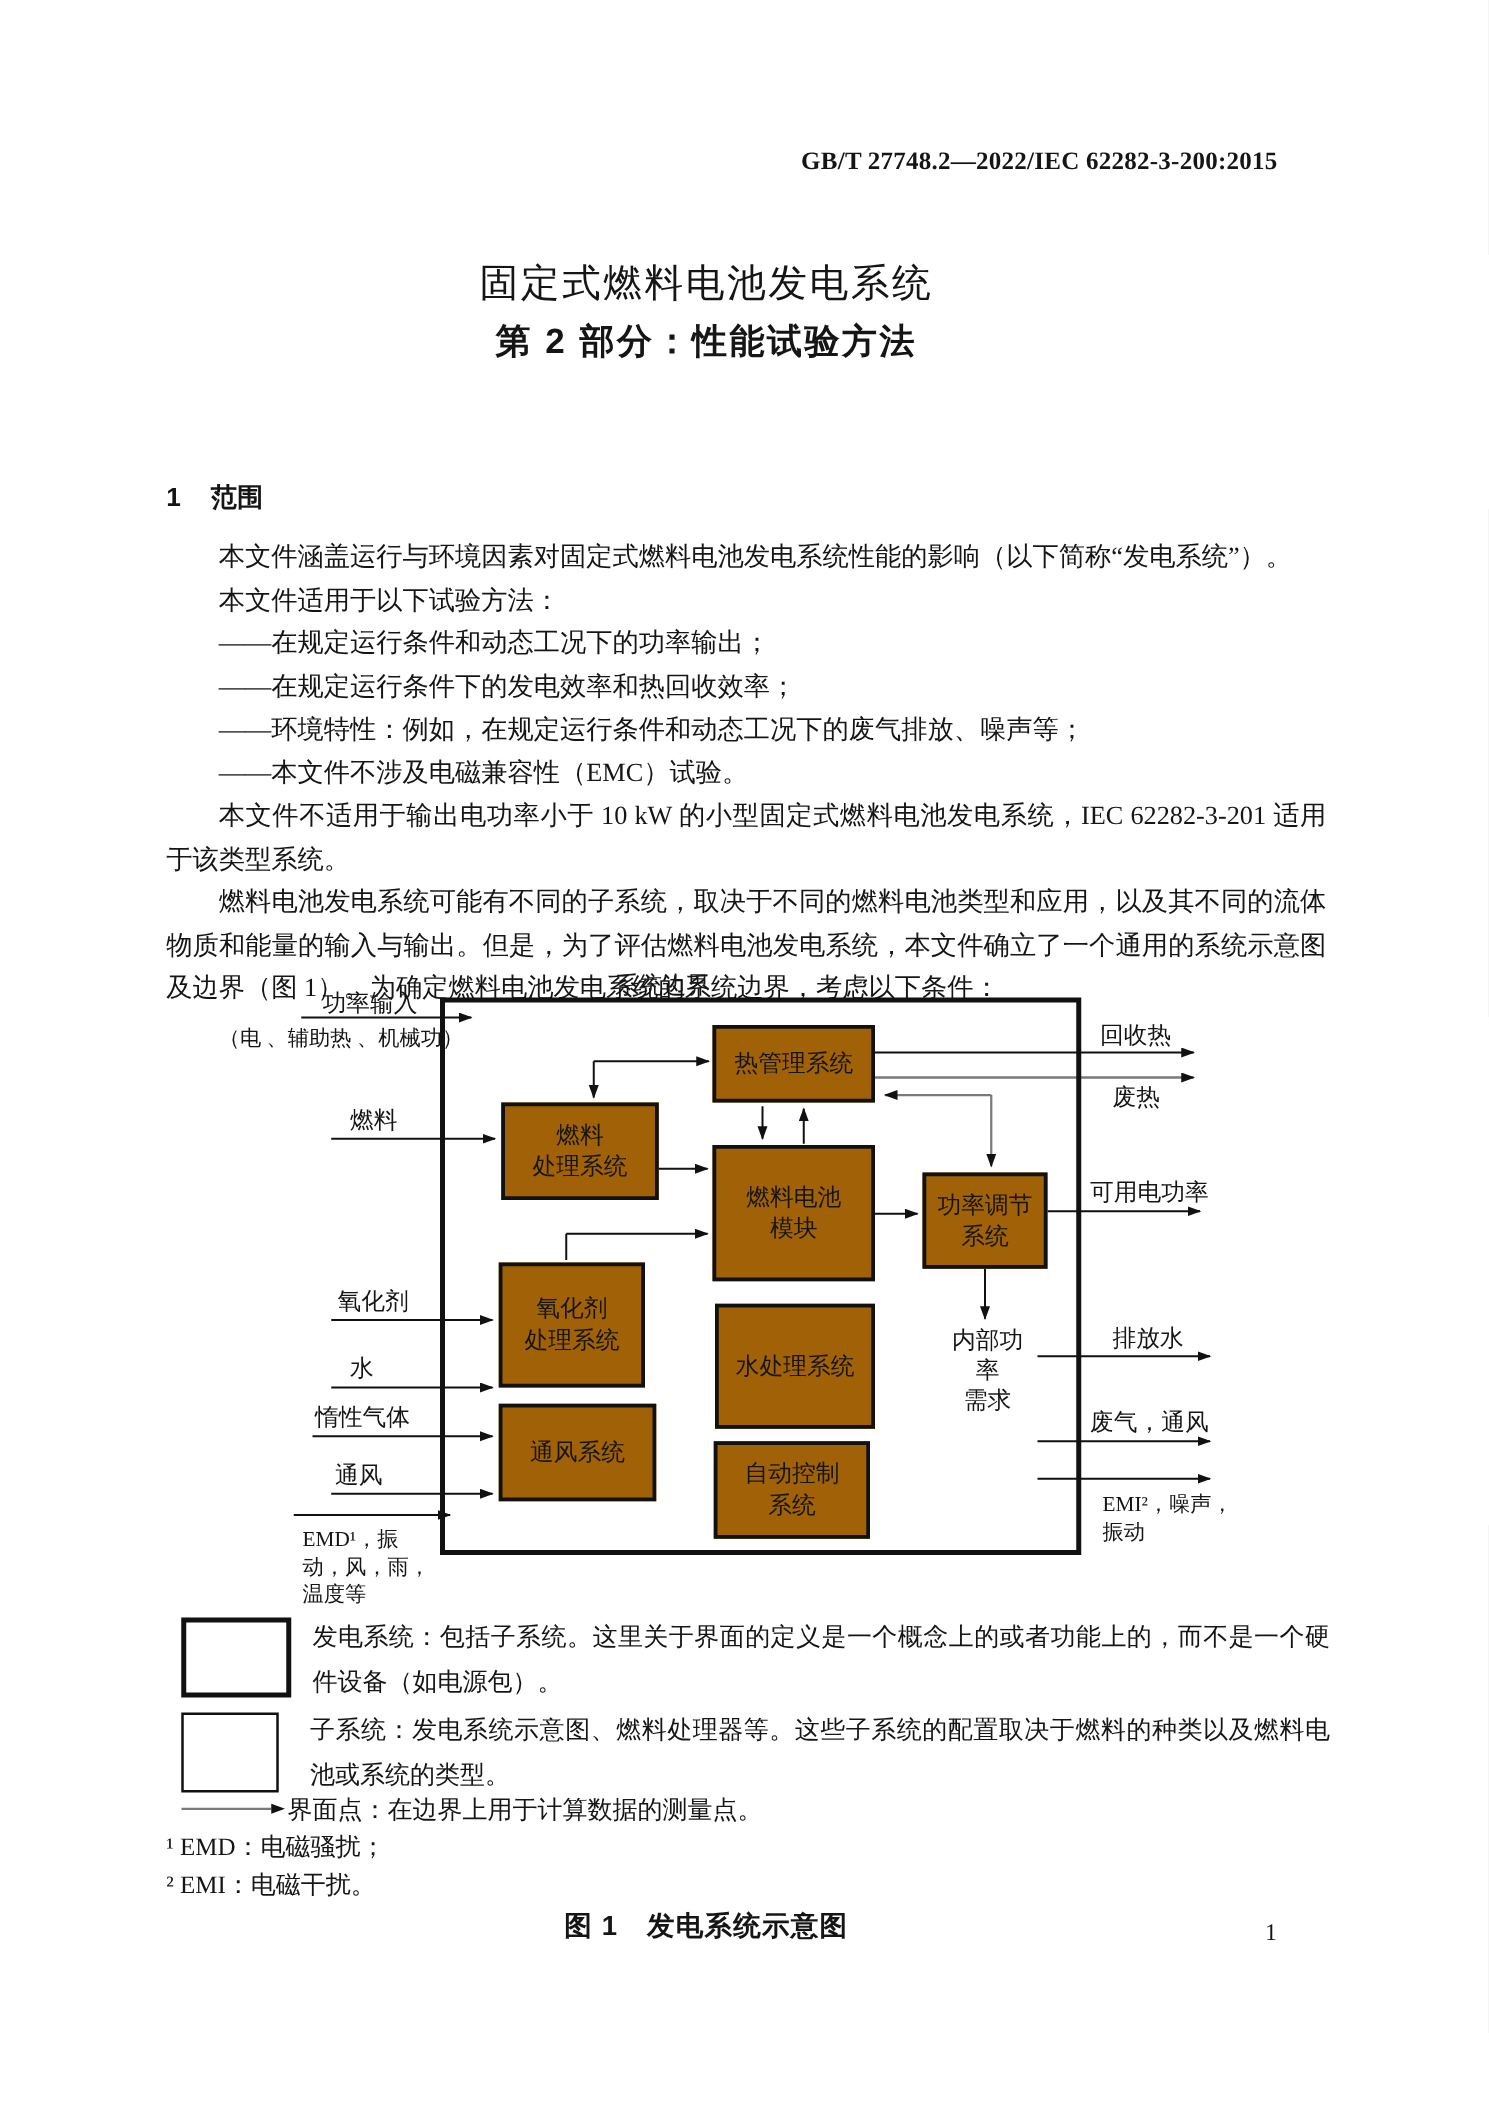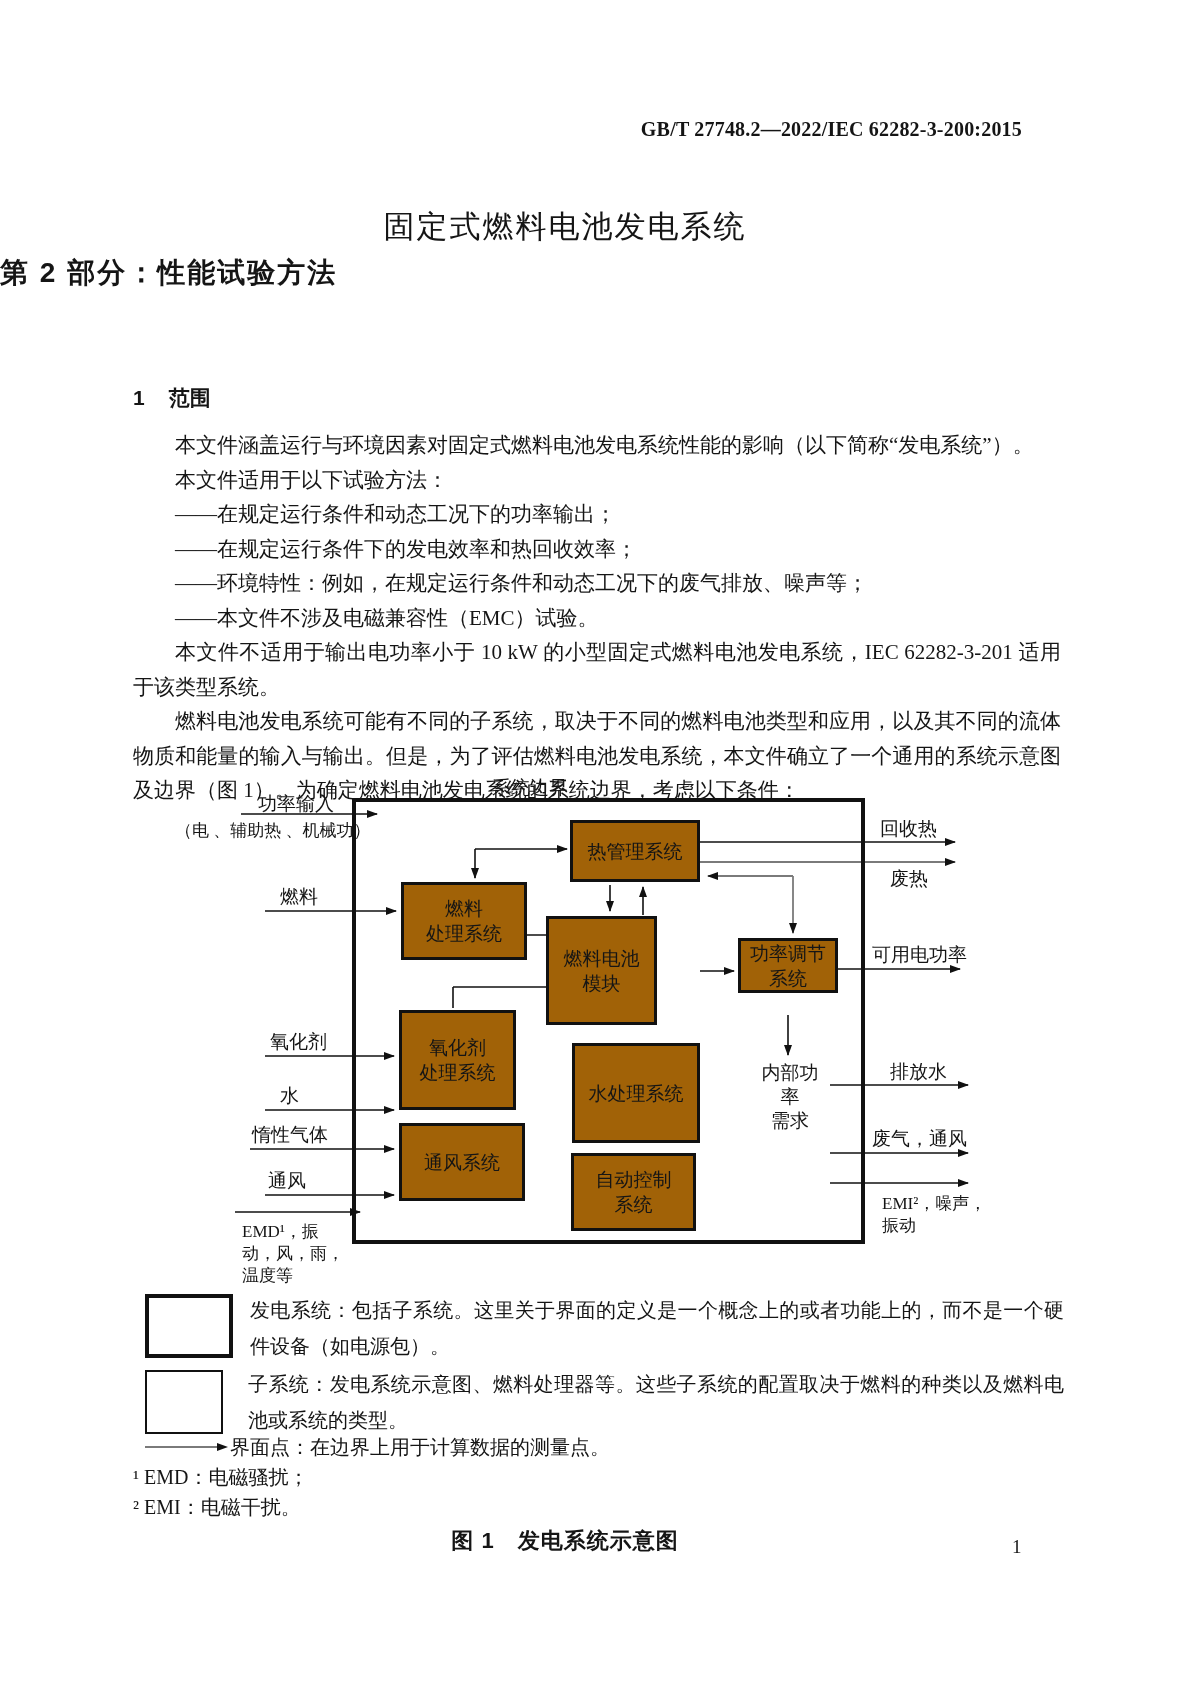--- a/index.html
+++ b/index.html
@@ -2,21 +2,21 @@
 <html><head>
 <meta charset="utf-8">
 <style>
   html,body{margin:0;padding:0;background:#e8e8e8;}
   .page{position:relative;width:1191px;height:1684px;background:#ffffff;margin:0 auto;
         font-family:"Liberation Serif","DejaVu Serif",serif;color:#151515;overflow:hidden;}
   .hdr{position:absolute;top:118px;right:169px;font-weight:bold;font-size:20px;
        font-family:"Liberation Serif","DejaVu Serif",serif;letter-spacing:.2px;}
   .title1{position:absolute;top:206px;left:0;width:1130px;text-align:center;
           font-family:"Liberation Sans","DejaVu Sans",sans-serif;font-weight:normal;font-size:31px;letter-spacing:2px;}
-  .title2{position:absolute;top:254px;left:0;width:1130px;
+  .title2{position:absolute;top:254px;left:0;width:1130px;text-align:center;
           font-family:"Liberation Sans","DejaVu Sans",sans-serif;font-weight:bold;font-size:28px;letter-spacing:2px;}
   .sech{position:absolute;top:384px;left:133px;font-family:"Liberation Sans","DejaVu Sans",sans-serif;
         font-weight:bold;font-size:21px;}
   .sech .num{margin-right:24px;}
   .bodyblock{position:absolute;top:428px;left:133px;width:928px;font-size:21px;line-height:34.5px;
              text-align:justify;}
   .bodyblock p{margin:0;text-indent:2em;}
   
   .fig{position:absolute;top:775px;left:130px;width:940px;height:515px;font-size:19px;}
   .fig svg.wires{position:absolute;left:0;top:0;z-index:0;}
@@ -101,23 +101,23 @@
       <line x1="323" y1="212" x2="436" y2="212" stroke="#111" stroke-width="1.6" marker-end="url(#ah)"></line>
       <line x1="570" y1="196" x2="604" y2="196" stroke="#111" stroke-width="1.6" marker-end="url(#ah)"></line>
     </svg>
 
     <div class="sysb-label">系统边界</div>
     <div class="boundary"></div>
 
     <div class="fbox" style="left:440px;top:45px;width:130px;height:62px;">热管理系统</div>
     <div class="fbox" style="left:271px;top:107px;width:126px;height:78px;">燃料
 处理系统</div>
-    <div class="fbox" style="left:416px;top:141px;width:111px;height:109px;">燃料电池
+    <div class="fbox" style="left:440px;top:141px;width:130px;height:109px;">燃料电池
 模块</div>
-    <div class="fbox" style="left:608px;top:163px;width:100px;height:55px;">功率调节
+    <div class="fbox" style="left:608px;top:163px;width:100px;height:77px;">功率调节
 系统</div>
     <div class="fbox" style="left:269px;top:235px;width:117px;height:100px;">氧化剂
 处理系统</div>
     <div class="fbox" style="left:442px;top:268px;width:128px;height:100px;">水处理系统</div>
     <div class="fbox" style="left:269px;top:348px;width:126px;height:78px;">通风系统</div>
     <div class="fbox" style="left:441px;top:378px;width:125px;height:78px;">自动控制
 系统</div>
     <div class="flbl ctr" style="left:626px;top:286px;width:68px;">内部功率
 需求</div>
 

